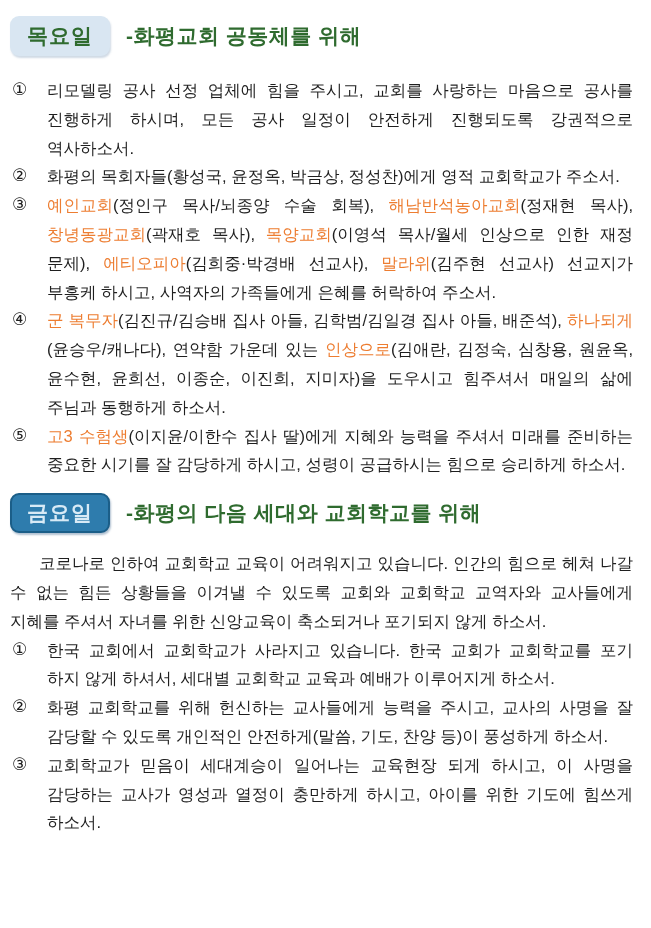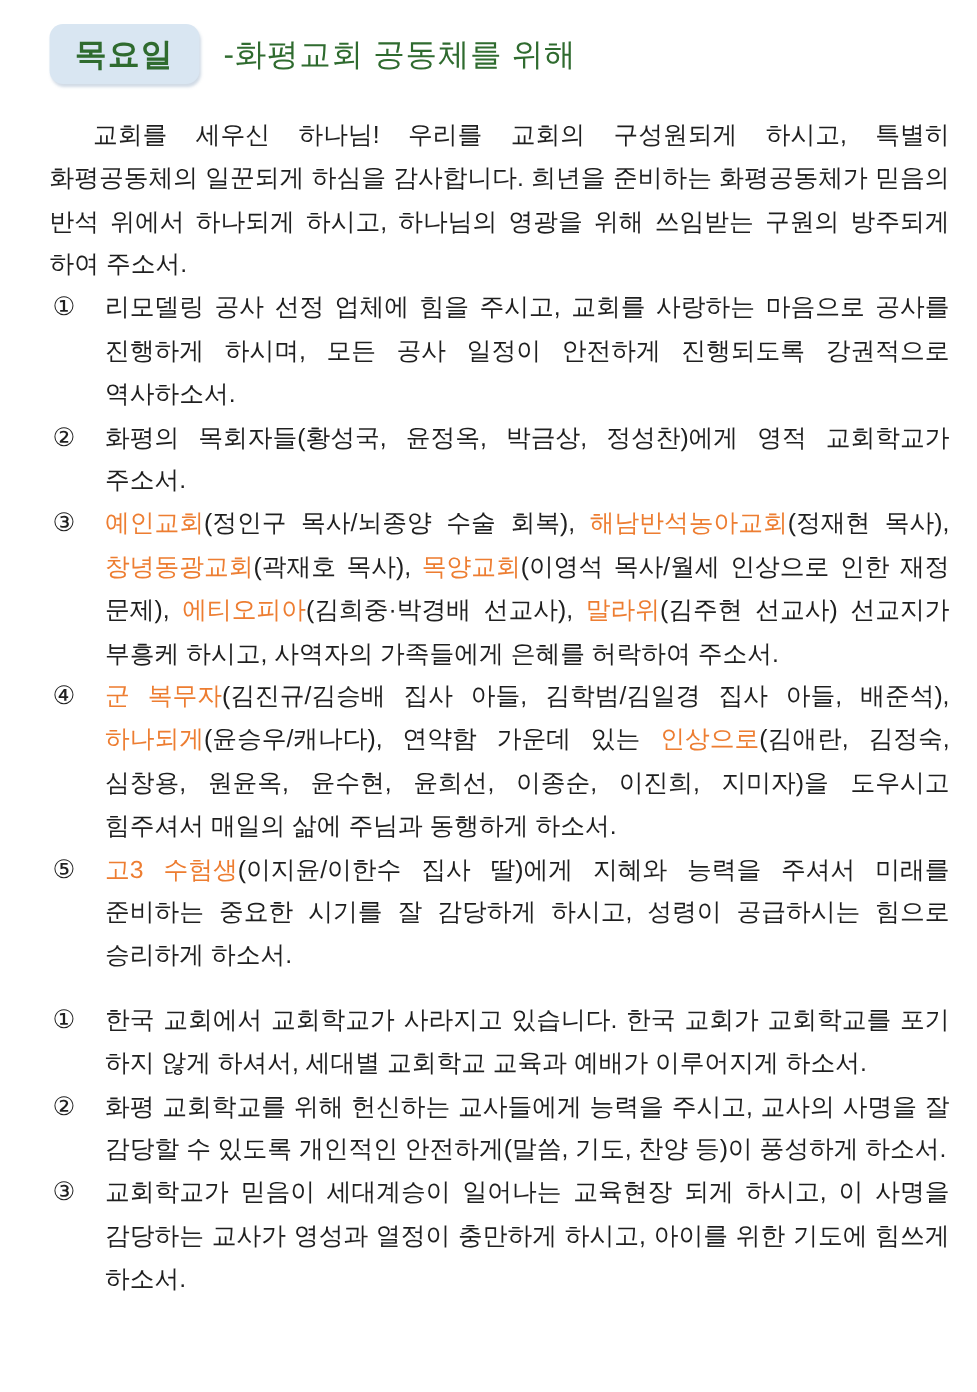--- a/index.html
+++ b/index.html
@@ -16,21 +16,21 @@
   *{box-sizing:border-box;margin:0;padding:0;}
   html,body{width:651px;height:928px;}
   body{
     background:var(--page-bg);
     font-family:"Liberation Sans","DejaVu Sans",sans-serif;
     color:var(--body-text);
     overflow:hidden;
   }
   .doc{
     width:651px;height:928px;
-    padding:16px 18px 6px 33px;
+    padding:16px 18px 6px 10px;
   }
   .section-header{
     display:flex;
     align-items:center;
     gap:16px;
     margin-bottom:20px;
   }
   .badge{
     display:inline-flex;
     align-items:center;
@@ -49,21 +49,21 @@
     box-shadow:1px 2px 2px rgba(120,150,180,0.35);
   }
   .badge-fri{
     background:var(--fri-badge-bg);
     color:var(--fri-badge-text);
     border:2px solid var(--fri-badge-border);
     box-shadow:1px 2px 2px rgba(60,100,140,0.4);
   }
   .section-title{
     font-size:21px;
-    font-weight:normal;
+    font-weight:bold;
     color:var(--title-green);
     letter-spacing:0.5px;
   }
   .intro{
     font-size:16.5px;
     line-height:28.8px;
     text-align:justify;
     text-indent:29px;
     word-break:keep-all;
   }
@@ -92,21 +92,20 @@
 </head>
 <body>
 
 <main class="doc">
 
   <section class="section-thursday">
     <header class="section-header">
       <span class="badge badge-thu">목요일</span>
       <h2 class="section-title">-화평교회 공동체를 위해</h2>
     </header>
-    <p class="intro">교회를 세우신 하나님! 우리를 교회의 구성원되게 하시고, 특별히 화평공동체의 일꾼되게 하심을 감사합니다. 희년을 준비하는 화평공동체가 믿음의 반석 위에서 하나되게 하시고, 하나님의 영광을 위해 쓰임받는 구원의 방주되게 하여 주소서.</p>
     <div class="items">
         <div class="item">
           <span class="num">①</span>
           <span class="txt"><span>리모델링 공사 선정 업체에 힘을 주시고, 교회를 사랑하는 마음으로 공사를 진행하게 하시며, 모든 공사 일정이 안전하게 진행되도록 강권적으로 역사하소서.</span></span>
         </div>
         <div class="item">
           <span class="num">②</span>
           <span class="txt"><span>화평의 목회자들(황성국, 윤정옥, 박금상, 정성찬)에게 영적 교회학교가 주소서.</span></span>
         </div>
         <div class="item">
@@ -118,20 +117,25 @@
           <span class="txt"><span class="accent">군 복무자</span><span>(김진규/김승배 집사 아들, 김학범/김일경 집사 아들, 배준석), </span><span class="accent">하나되게</span><span>(윤승우/캐나다), 연약함 가운데 있는 </span><span class="accent">인상으로</span><span>(김애란, 김정숙, 심창용, 원윤옥, 윤수현, 윤희선, 이종순, 이진희, 지미자)을 도우시고 힘주셔서 매일의 삶에 주님과 동행하게 하소서.</span></span>
         </div>
         <div class="item">
           <span class="num">⑤</span>
           <span class="txt"><span class="accent">고3 수험생</span><span>(이지윤/이한수 집사 딸)에게 지혜와 능력을 주셔서 미래를 준비하는 중요한 시기를 잘 감당하게 하시고, 성령이 공급하시는 힘으로 승리하게 하소서.</span></span>
         </div>
       </div>
   </section>
 
   <section class="section-friday">
+    <header class="section-header">
+      <span class="badge badge-fri">금요일</span>
+      <h2 class="section-title">-화평의 다음 세대와 교회학교를 위해</h2>
+    </header>
+    <p class="intro">코로나로 인하여 교회학교 교육이 어려워지고 있습니다. 인간의 힘으로 헤쳐 나갈 수 없는 힘든 상황들을 이겨낼 수 있도록 교회와 교회학교 교역자와 교사들에게 지혜를 주셔서 자녀를 위한 신앙교육이 축소되거나 포기되지 않게 하소서.</p>
     <div class="items">
         <div class="item">
           <span class="num">①</span>
           <span class="txt"><span>한국 교회에서 교회학교가 사라지고 있습니다. 한국 교회가 교회학교를 포기 하지 않게 하셔서, 세대별 교회학교 교육과 예배가 이루어지게 하소서.</span></span>
         </div>
         <div class="item">
           <span class="num">②</span>
           <span class="txt"><span>화평 교회학교를 위해 헌신하는 교사들에게 능력을 주시고, 교사의 사명을 잘 감당할 수 있도록 개인적인 안전하게(말씀, 기도, 찬양 등)이 풍성하게 하소서.</span></span>
         </div>
         <div class="item">

